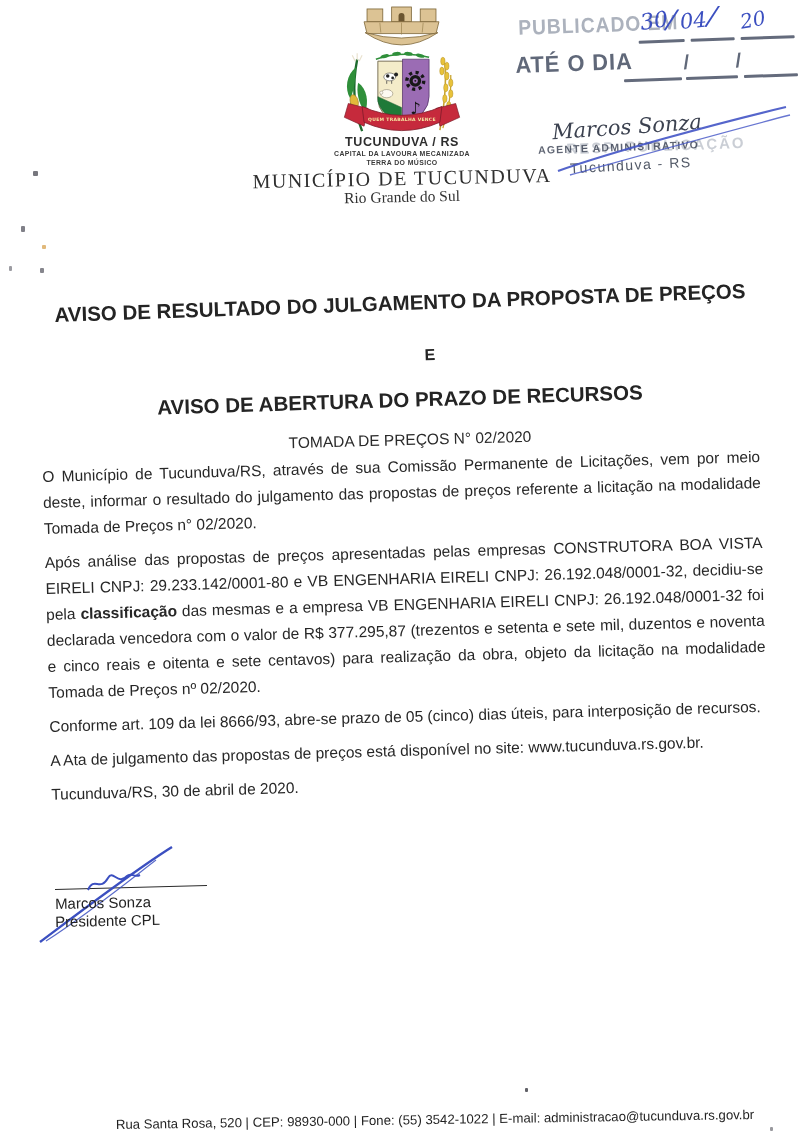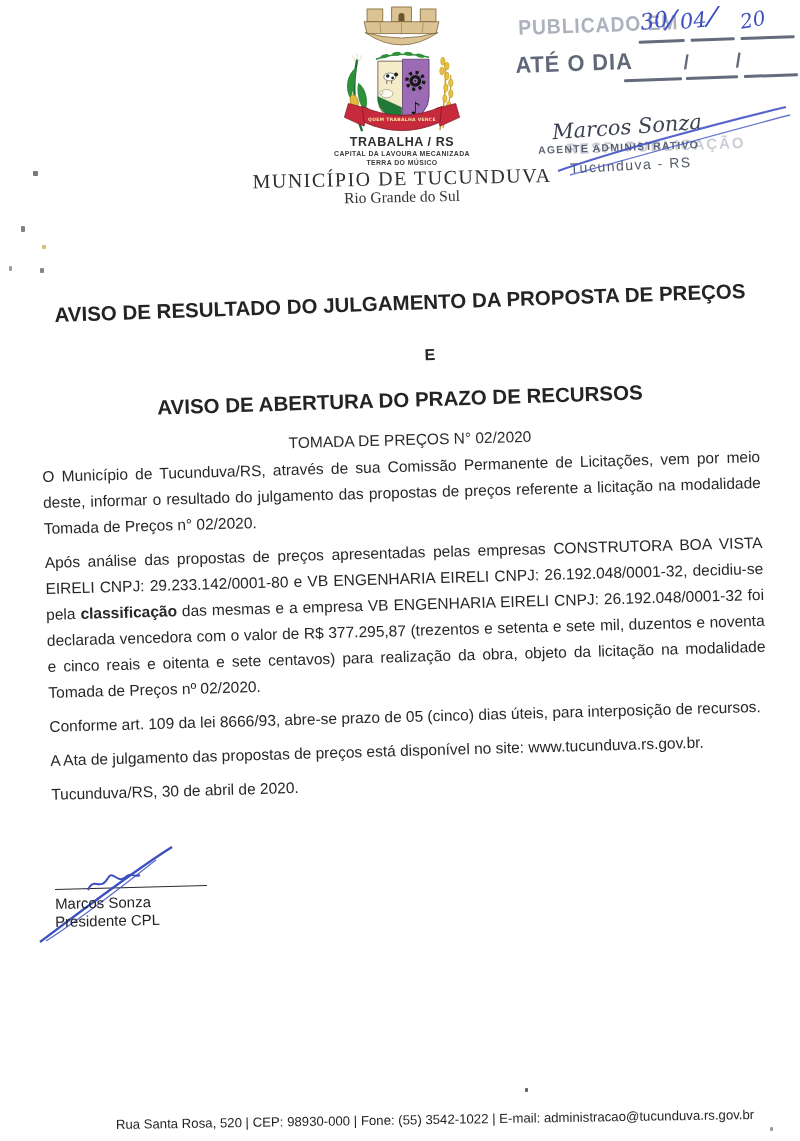--- a/index.html
+++ b/index.html
@@ -157,21 +157,21 @@
     <text x="76" y="110" font-size="17" text-anchor="middle" fill="#141414" font-family="DejaVu Sans, sans-serif">♪</text>
   </g>
   <g>
     <polygon points="8,99 28,104 24,122 4,113" fill="#c62a3c" stroke="#7e1b29" stroke-width="0.7"></polygon>
     <polygon points="117,99 97,104 101,122 121,113" fill="#c62a3c" stroke="#7e1b29" stroke-width="0.7"></polygon>
     <path d="M22,102 Q62,120 103,102 L101,118 Q62,135 24,118 Z" fill="#c62a3c" stroke="#7e1b29" stroke-width="0.8"></path>
     <text x="62.5" y="116.5" font-size="4.6" font-weight="bold" text-anchor="middle" fill="#f7e6a0" letter-spacing="0.3" font-family="DejaVu Sans, sans-serif">QUEM TRABALHA VENCE</text>
   </g>
 </svg>
 
-<div class="abs lh-city">TRABALHA / RS</div>
+<div class="abs lh-city">TUCUNDUVA / RS</div>
 <div class="abs lh-tag1">CAPITAL DA LAVOURA MECANIZADA</div>
 <div class="abs lh-tag2">TERRA DO MÚSICO</div>
 <div class="abs lh-muni">MUNICÍPIO DE TUCUNDUVA</div>
 <div class="abs lh-state">Rio Grande do Sul</div>
 
 <div class="abs stamp-box">
   <div class="abs stamp-l1">PUBLICADO EM</div>
   <div class="abs hand hd-day">30</div>
   <div class="abs hand hd-s1">/</div>
   <div class="abs hand hd-mon">04</div>

